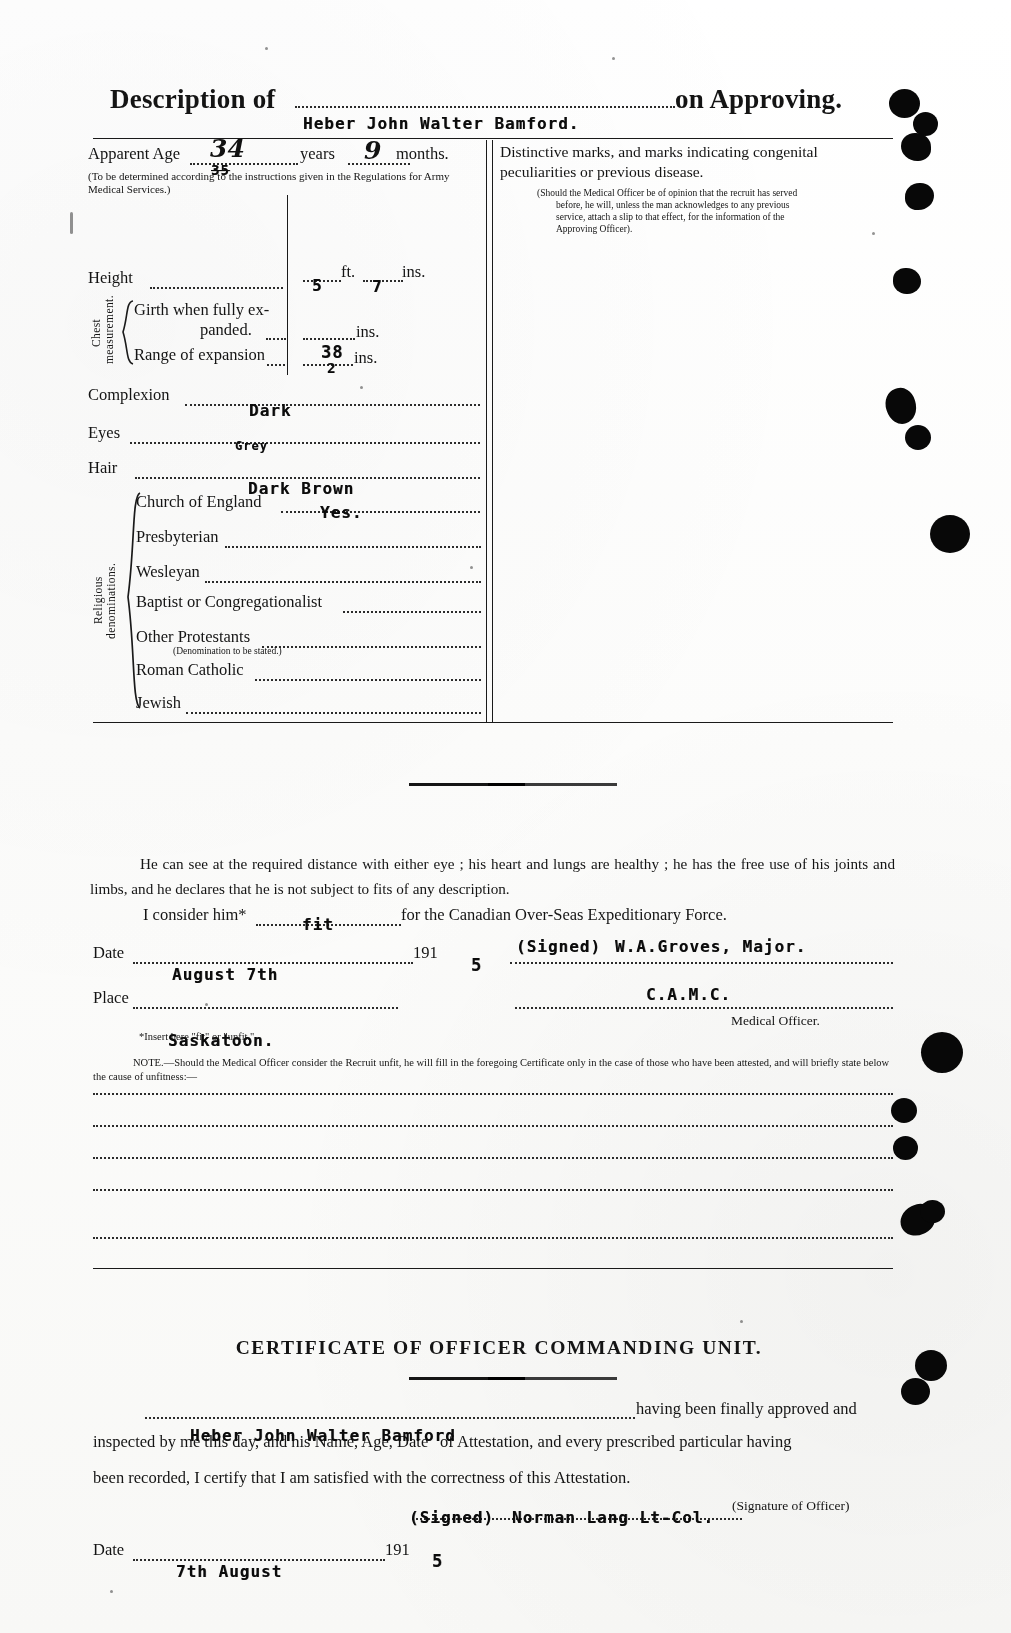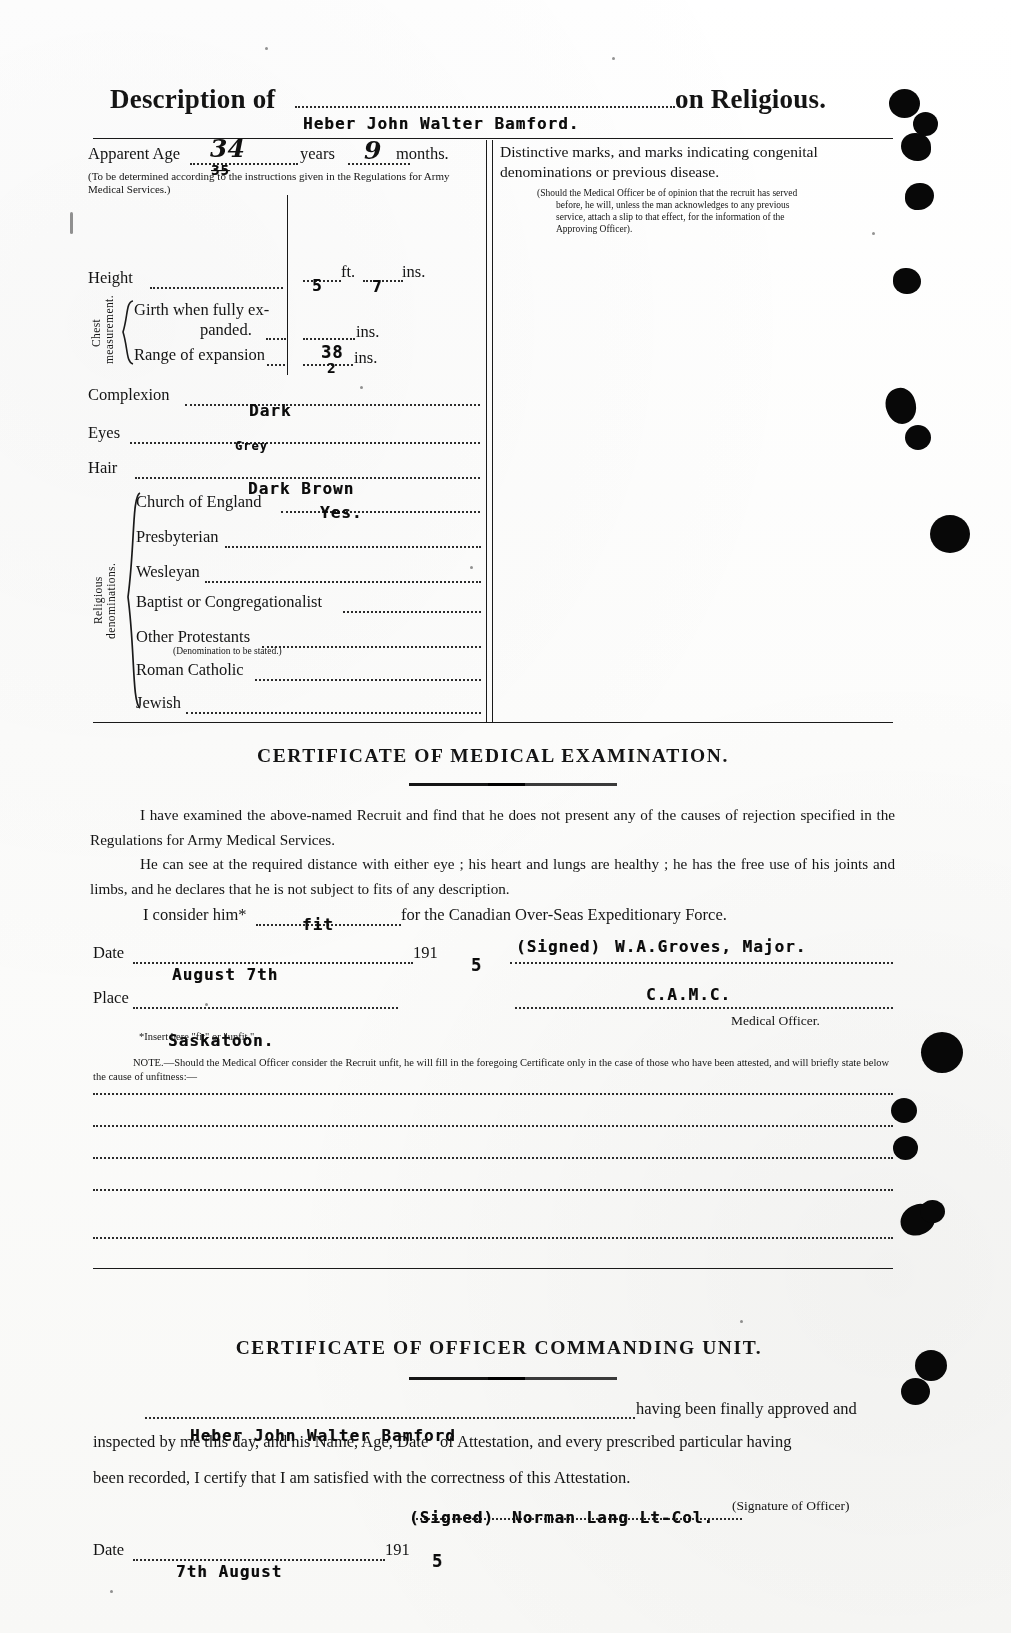--- a/index.html
+++ b/index.html
@@ -119,21 +119,21 @@
   }
 </style>
 </head>
 <body>
 
 <div id="page">
   <div id="paper-tone"></div>
 
   <div class="abs printed hdr-big" style="left:110px; top:84px;">Description of</div>
   <div class="abs dots" style="left:295px; top:106px; width:380px;"></div>
-  <div class="abs printed hdr-big" style="left:675px; top:84px;">on Religious.</div>
+  <div class="abs printed hdr-big" style="left:675px; top:84px;">on Approving.</div>
 
   <div class="abs typed" style="left:303px; top:114px; font-size:16px;">Heber John Walter Bamford.</div>
 
   <div class="abs rule" style="left:93px; top:138px; width:800px;"></div>
 
   <div class="abs rule" style="left:93px; top:722px; width:800px;"></div>
   <div class="abs vrule" style="left:486px; top:140px; height:582px;"></div>
   <div class="abs vrule" style="left:492px; top:140px; height:582px;"></div>
 
   <div class="abs printed lbl" style="left:88px; top:144px;">Apparent Age</div>
@@ -213,31 +213,29 @@
     <div class="abs printed lbl-xs" style="left:136px; top:645px;">(Denomination to be stated.)</div>
 
     <div class="abs printed lbl" style="left:136px; top:660px;">Roman Catholic</div>
     <div class="abs dots" style="left:255px; top:679px; width:226px;"></div>
 
     <div class="abs printed lbl" style="left:136px; top:693px;">Jewish</div>
     <div class="abs dots" style="left:186px; top:712px; width:295px;"></div>
   </div>
 
   <div class="abs printed" style="left:500px; top:143px; font-size:15.6px;">Distinctive marks, and marks indicating congenital</div>
-  <div class="abs printed" style="left:500px; top:163px; font-size:15.6px;">denominations or previous disease.</div>
+  <div class="abs printed" style="left:500px; top:163px; font-size:15.6px;">peculiarities or previous disease.</div>
 
   <div class="abs printed lbl-xs" style="left:500px; top:187px;">(Should the Medical Officer be of opinion that the recruit has served</div>
   <div class="abs printed lbl-xs" style="left:519px; top:199px;">before, he will, unless the man acknowledges to any previous</div>
   <div class="abs printed lbl-xs" style="left:519px; top:211px;">service, attach a slip to that effect, for the information of the</div>
   <div class="abs printed lbl-xs" style="left:519px; top:223px;">Approving Officer).</div>
 
-  <div class="abs printed section-title" style="left:93px; top:745px; width:800px;">CERTIFICATE OF MEDICAL EXAMINATION.</div>
   <div class="abs short-rule" style="left:409px; top:783px; width:208px; height:3px;"></div>
 
-  <div class="abs printed body-text" style="left:90px; top:802px; width:805px; text-indent:50px;">I have examined the above-named Recruit and find that he does not present any of the causes of rejection specified in the Regulations for Army Medical Services.</div>
   <div class="abs printed body-text" style="left:90px; top:851px; width:805px; text-indent:50px;">He can see at the required distance with either eye ; his heart and lungs are healthy ; he has the free use of his joints and limbs, and he declares that he is not subject to fits of any description.</div>
 
   <div class="abs printed lbl" style="left:143px; top:905px;">I consider him*</div>
   <div class="abs dots" style="left:256px; top:924px; width:145px;"></div>
   <div class="abs typed" style="left:302px; top:915px; font-size:16px;">fit</div>
   <div class="abs printed lbl" style="left:401px; top:905px;">for the Canadian Over-Seas Expeditionary Force.</div>
 
   <div class="abs printed lbl" style="left:93px; top:943px;">Date</div>
   <div class="abs dots" style="left:133px; top:962px; width:280px;"></div>
   <div class="abs printed lbl" style="left:413px; top:943px;">191</div>

